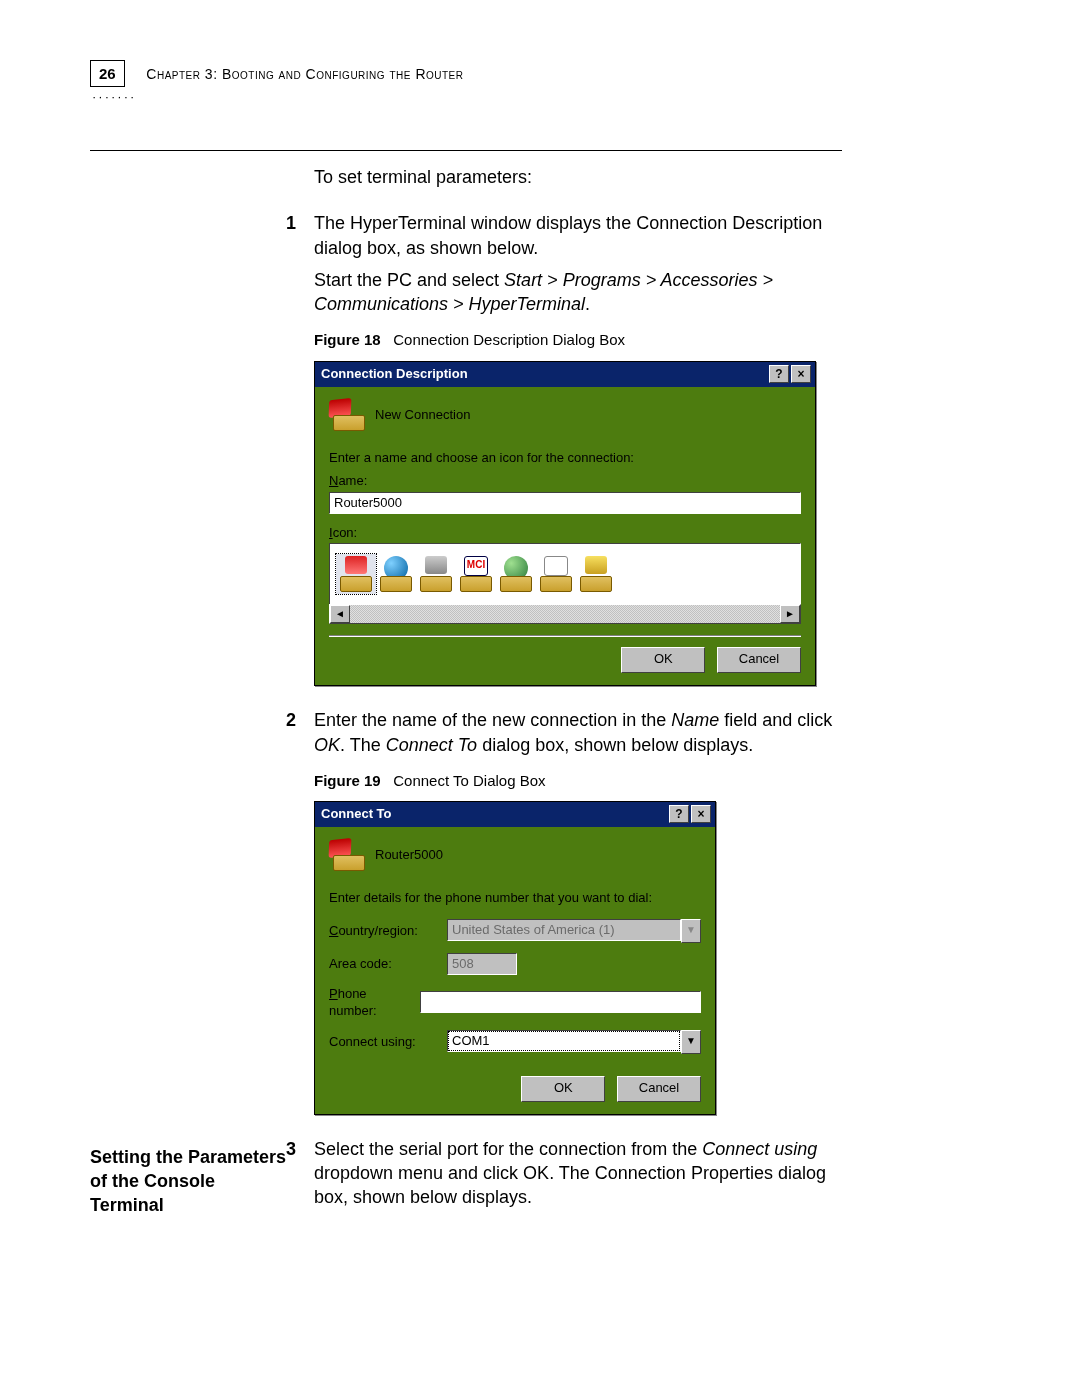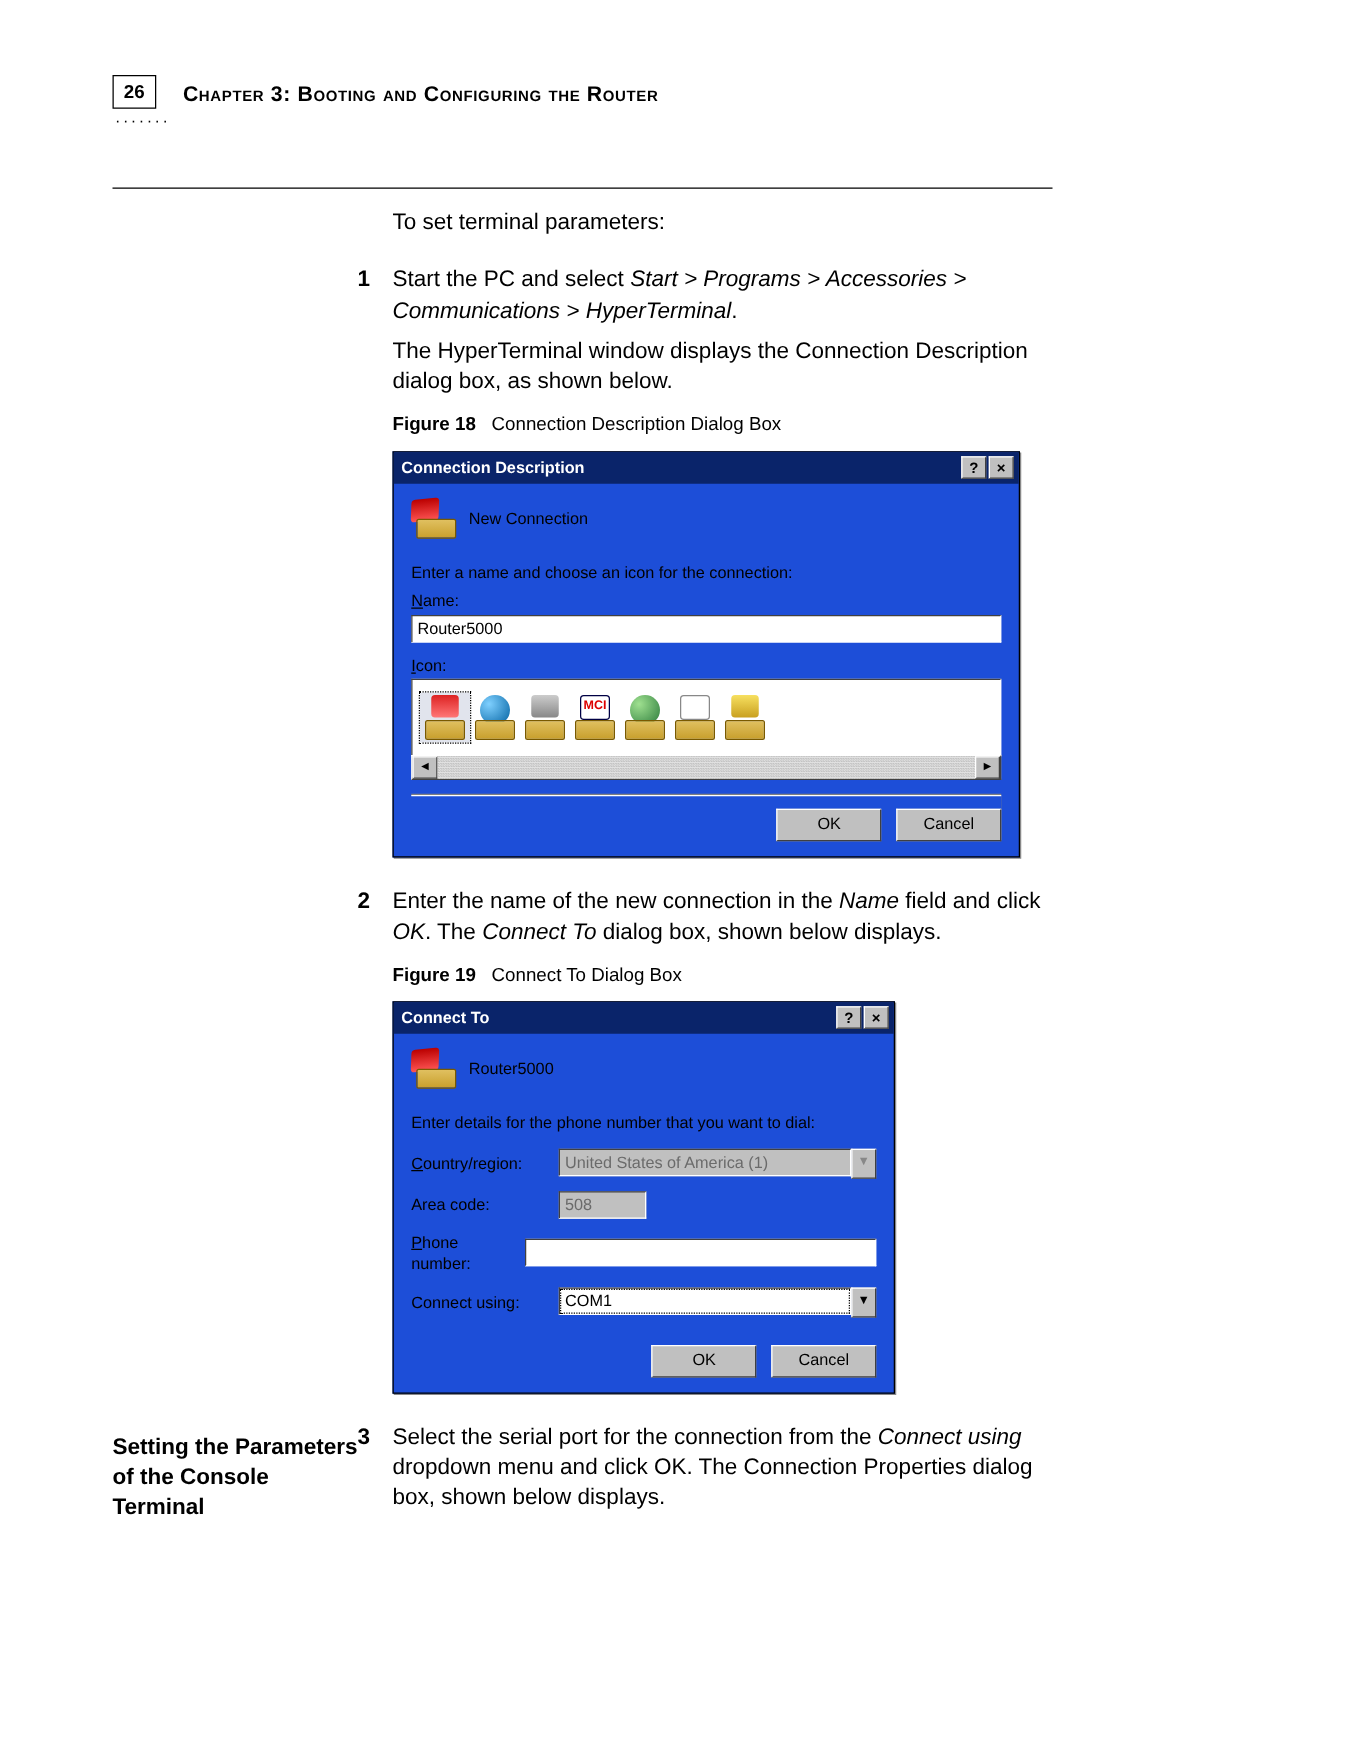--- a/index.html
+++ b/index.html
@@ -23,24 +23,23 @@
     gap: 10px;
     margin-bottom: 10px;
   }
   .page-number-box {
     border: 1.5px solid #000;
     padding: 4px 8px;
     font-weight: bold;
     font-size: 15px;
   }
   .chapter-line {
-    font-size: 17px;
+    font-size: 14px;
     letter-spacing: 0.5px;
     padding-top: 6px;
-    font-weight: bold;
   }
   .small-caps {
     font-variant: small-caps;
   }
   .dots {
     margin-left: 2px;
     margin-top: 2px;
     letter-spacing: 2px;
     font-size: 13px;
     color: #000;
@@ -90,21 +89,21 @@
   }
   .ital { font-style: italic; }
   .fig-cap {
     font-size: 15px;
     margin: 14px 0 10px 0;
   }
   .fig-cap b { font-weight: bold; }
 
   
   .dialog {
-    background: #1d4ed8;
+    background: #4d7c0f;
     border: 1px solid #000;
     box-shadow: 1px 1px 0 #888;
     font-family: Tahoma, Arial, sans-serif;
     font-size: 13px;
     color: #000;
   }
   .titlebar {
     background: #0a246a;
     color: #fff;
     font-weight: bold;
@@ -328,24 +327,24 @@
   <div class="two-col">
     <div class="sidebar">Setting the Parameters of the Console Terminal</div>
     <div class="main">
       <p>To set terminal parameters:</p>
 
       <ol class="steps">
 
         <li>
           <span class="num">1</span>
           <div class="body">
+            <p>The HyperTerminal window displays the Connection Description dialog box, as shown below.</p>
             <p>
               <span>Start the PC and select </span><span class="ital">Start &gt; Programs &gt; Accessories &gt; Communications &gt; HyperTerminal</span><span>.</span>
             </p>
-            <p>The HyperTerminal window displays the Connection Description dialog box, as shown below.</p>
 
             <div class="fig-cap">
               <b>Figure 18</b>&nbsp;&nbsp;&nbsp;<span>Connection Description Dialog Box</span>
             </div>
 
             <div class="dialog" style="width: 500px;">
               <div class="titlebar">
                 <span>Connection Description</span>
                 <div class="titlebar-buttons">
                   <div class="win-btn">

